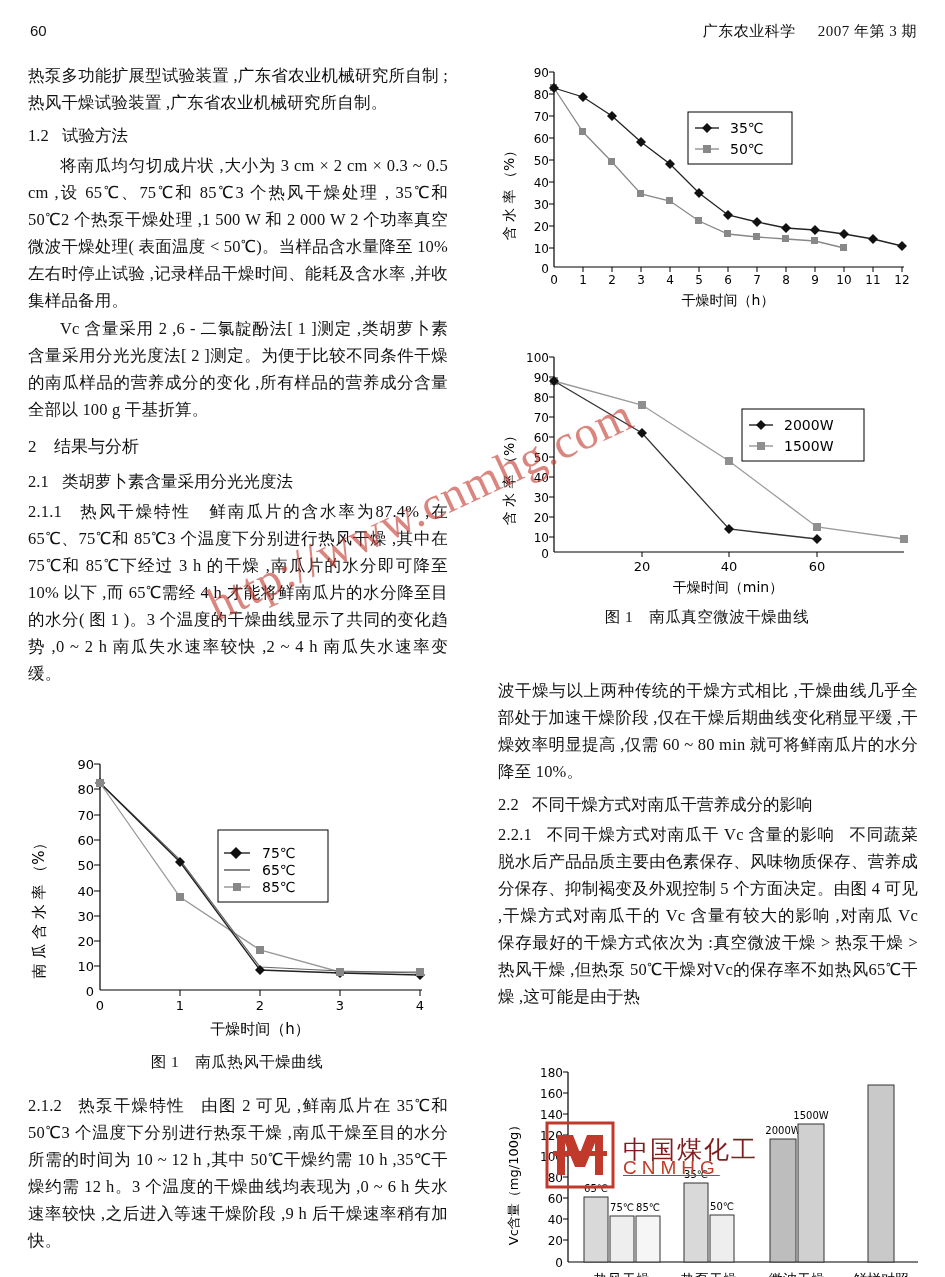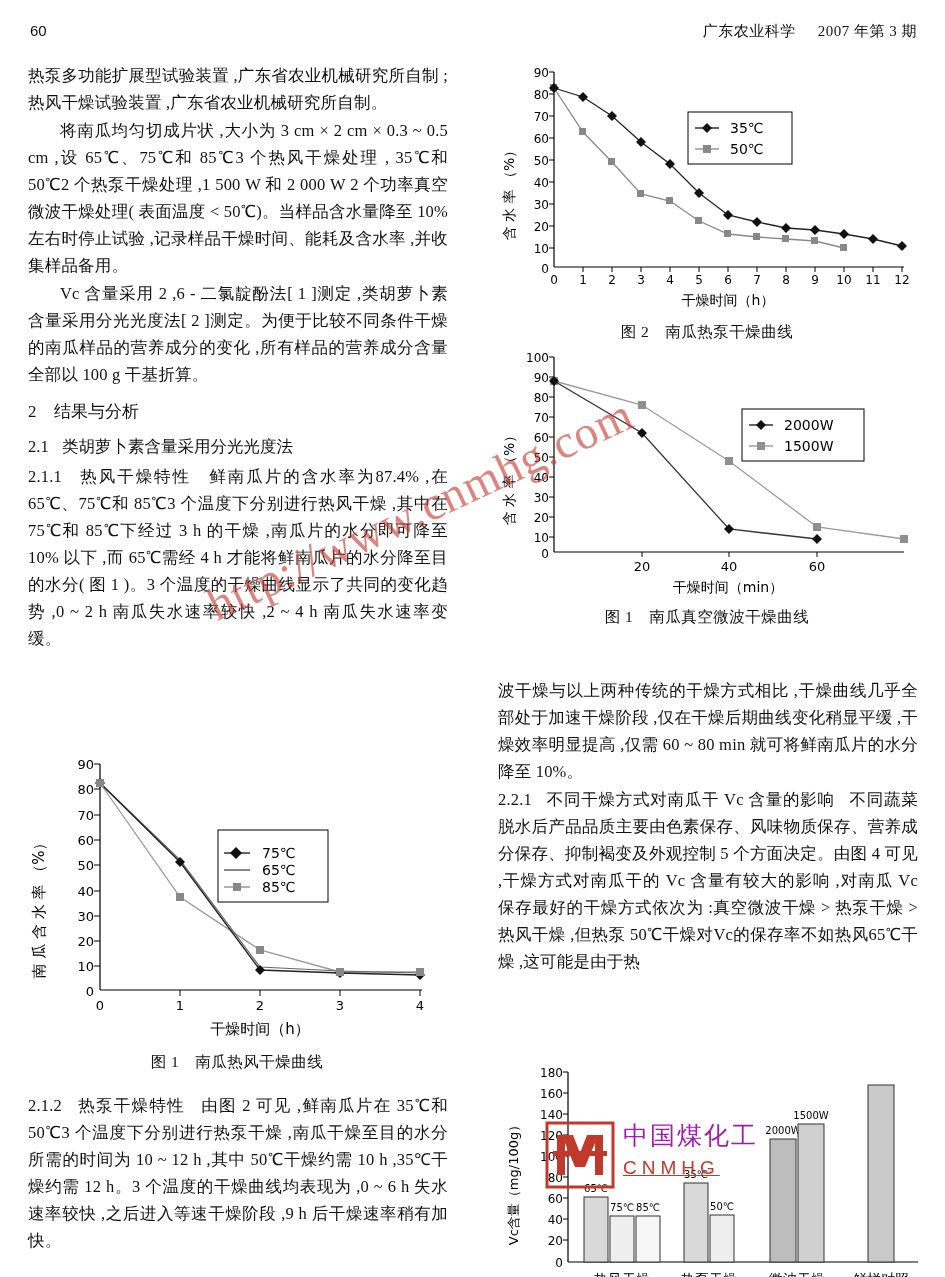--- a/index.html
+++ b/index.html
@@ -70,22 +70,22 @@
     position:absolute;
     left:545px;top:1117px;
     width:230px;height:78px;
     z-index:45;
     pointer-events:none;
   }
   .logo-mark{
     position:absolute;left:0;top:4px;width:70px;height:68px;
   }
   .logo-cn{
-    position:absolute;left:78px;top:2px;
-    font-size:25px;color:#a21caf;font-family:"Liberation Sans",sans-serif;
+    position:absolute;left:78px;top:16px;
+    font-size:25px;color:#7f1d1d;font-family:"Liberation Sans",sans-serif;
     letter-spacing:2px;
   }
   .logo-en{
     position:absolute;left:78px;top:40px;
     font-size:19px;color:#c0392b;font-family:"Liberation Sans",sans-serif;
     letter-spacing:5px;
     text-decoration:underline;
   }
 </style>
 </head>
@@ -96,20 +96,23 @@
   <div class="hdr">
     <div class="hdr-page">60</div>
     <div class="hdr-right">
       <span>广东农业科学</span><span class="sp"></span><span>2007 年第 3 期</span>
     </div>
   </div>
 
   <div class="col col-left">
     <p class="t">热泵多功能扩展型试验装置 ,广东省农业机械研究所自制 ;热风干燥试验装置 ,广东省农业机械研究所自制。</p>
 
+    <div class="h2">
+      <span class="num">1.2</span><span>试验方法</span>
+    </div>
 
     <p class="t ind">将南瓜均匀切成片状 ,大小为 3 cm × 2 cm × 0.3 ~ 0.5 cm ,设 65℃、75℃和 85℃3 个热风干燥处理 , 35℃和 50℃2 个热泵干燥处理 ,1 500 W 和 2 000 W 2 个功率真空微波干燥处理( 表面温度 &lt; 50℃)。当样品含水量降至 10% 左右时停止试验 ,记录样品干燥时间、能耗及含水率 ,并收集样品备用。</p>
     <p class="t ind">Vc 含量采用 2 ,6 - 二氯靛酚法[ 1 ]测定 ,类胡萝卜素含量采用分光光度法[ 2 ]测定。为便于比较不同条件干燥的南瓜样品的营养成分的变化 ,所有样品的营养成分含量全部以 100 g 干基折算。</p>
 
     <div class="h2b">
       <span class="num">2</span><span>结果与分析</span>
     </div>
 
     <div class="h2">
       <span class="num">2.1</span><span>类胡萝卜素含量采用分光光度法</span>
@@ -307,23 +310,20 @@
           <g font-size="14" font-family="DejaVu Sans, sans-serif">
             <rect x="196" y="50" width="104" height="52" fill="none" stroke="#000" stroke-width="1"></rect>
             <line x1="203" y1="66" x2="227" y2="66" stroke="#111" stroke-width="1.3"></line>
             <polygon points="215,61 220,66 215,71 210,66" fill="#111"></polygon>
             <text x="238" y="71">35℃</text>
             <line x1="203" y1="87" x2="227" y2="87" stroke="#888" stroke-width="1.3"></line>
             <rect x="211" y="83" width="8" height="8" fill="#888"></rect>
             <text x="238" y="92">50℃</text>
           </g>
         </svg>
-      </div>
-      <div class="figcap">
-        <span>图 2</span><span class="sp"></span><span>南瓜热泵干燥曲线</span>
       </div>
     </div>
 
     <div class="fig" style="left:-6px;top:285px;width:430px;">
       <div class="chartbox">
         <svg width="430" height="250" viewBox="0 0 430 250">
           <text x="22" y="130" font-size="14" font-family="DejaVu Sans, sans-serif" text-anchor="middle" transform="rotate(-90 22 130)">含 水 率 （%）</text>
           <line x1="62" y1="10" x2="62" y2="205" stroke="#000" stroke-width="1.2"></line>
           <line x1="62" y1="205" x2="412" y2="205" stroke="#000" stroke-width="1.2"></line>
           <g font-size="12" font-family="DejaVu Sans, sans-serif" text-anchor="end">
@@ -388,20 +388,23 @@
         </svg>
       </div>
       <div class="figcap">
         <span>图 1</span><span class="sp"></span><span>南瓜真空微波干燥曲线</span>
       </div>
     </div>
 
     <div style="position:absolute;left:0;top:615px;width:420px;">
       <p class="t">波干燥与以上两种传统的干燥方式相比 ,干燥曲线几乎全部处于加速干燥阶段 ,仅在干燥后期曲线变化稍显平缓 ,干燥效率明显提高 ,仅需 60 ~ 80 min 就可将鲜南瓜片的水分降至 10%。</p>
 
+      <div class="h2">
+        <span class="num">2.2</span><span>不同干燥方式对南瓜干营养成分的影响</span>
+      </div>
 
       <p class="t">
         <span>2.2.1</span>&nbsp;&nbsp;
         <span>不同干燥方式对南瓜干 Vc 含量的影响</span>&nbsp;&nbsp;
         <span>不同蔬菜脱水后产品品质主要由色素保存、风味物质保存、营养成分保存、抑制褐变及外观控制 5 个方面决定。由图 4 可见 ,干燥方式对南瓜干的 Vc 含量有较大的影响 ,对南瓜 Vc 保存最好的干燥方式依次为 :真空微波干燥 &gt; 热泵干燥 &gt; 热风干燥 ,但热泵 50℃干燥对Vc的保存率不如热风65℃干燥 ,这可能是由于热</span>
       </p>
     </div>
 
     <div class="fig" style="left:0px;top:1000px;width:430px;">
       <div class="chartbox">

